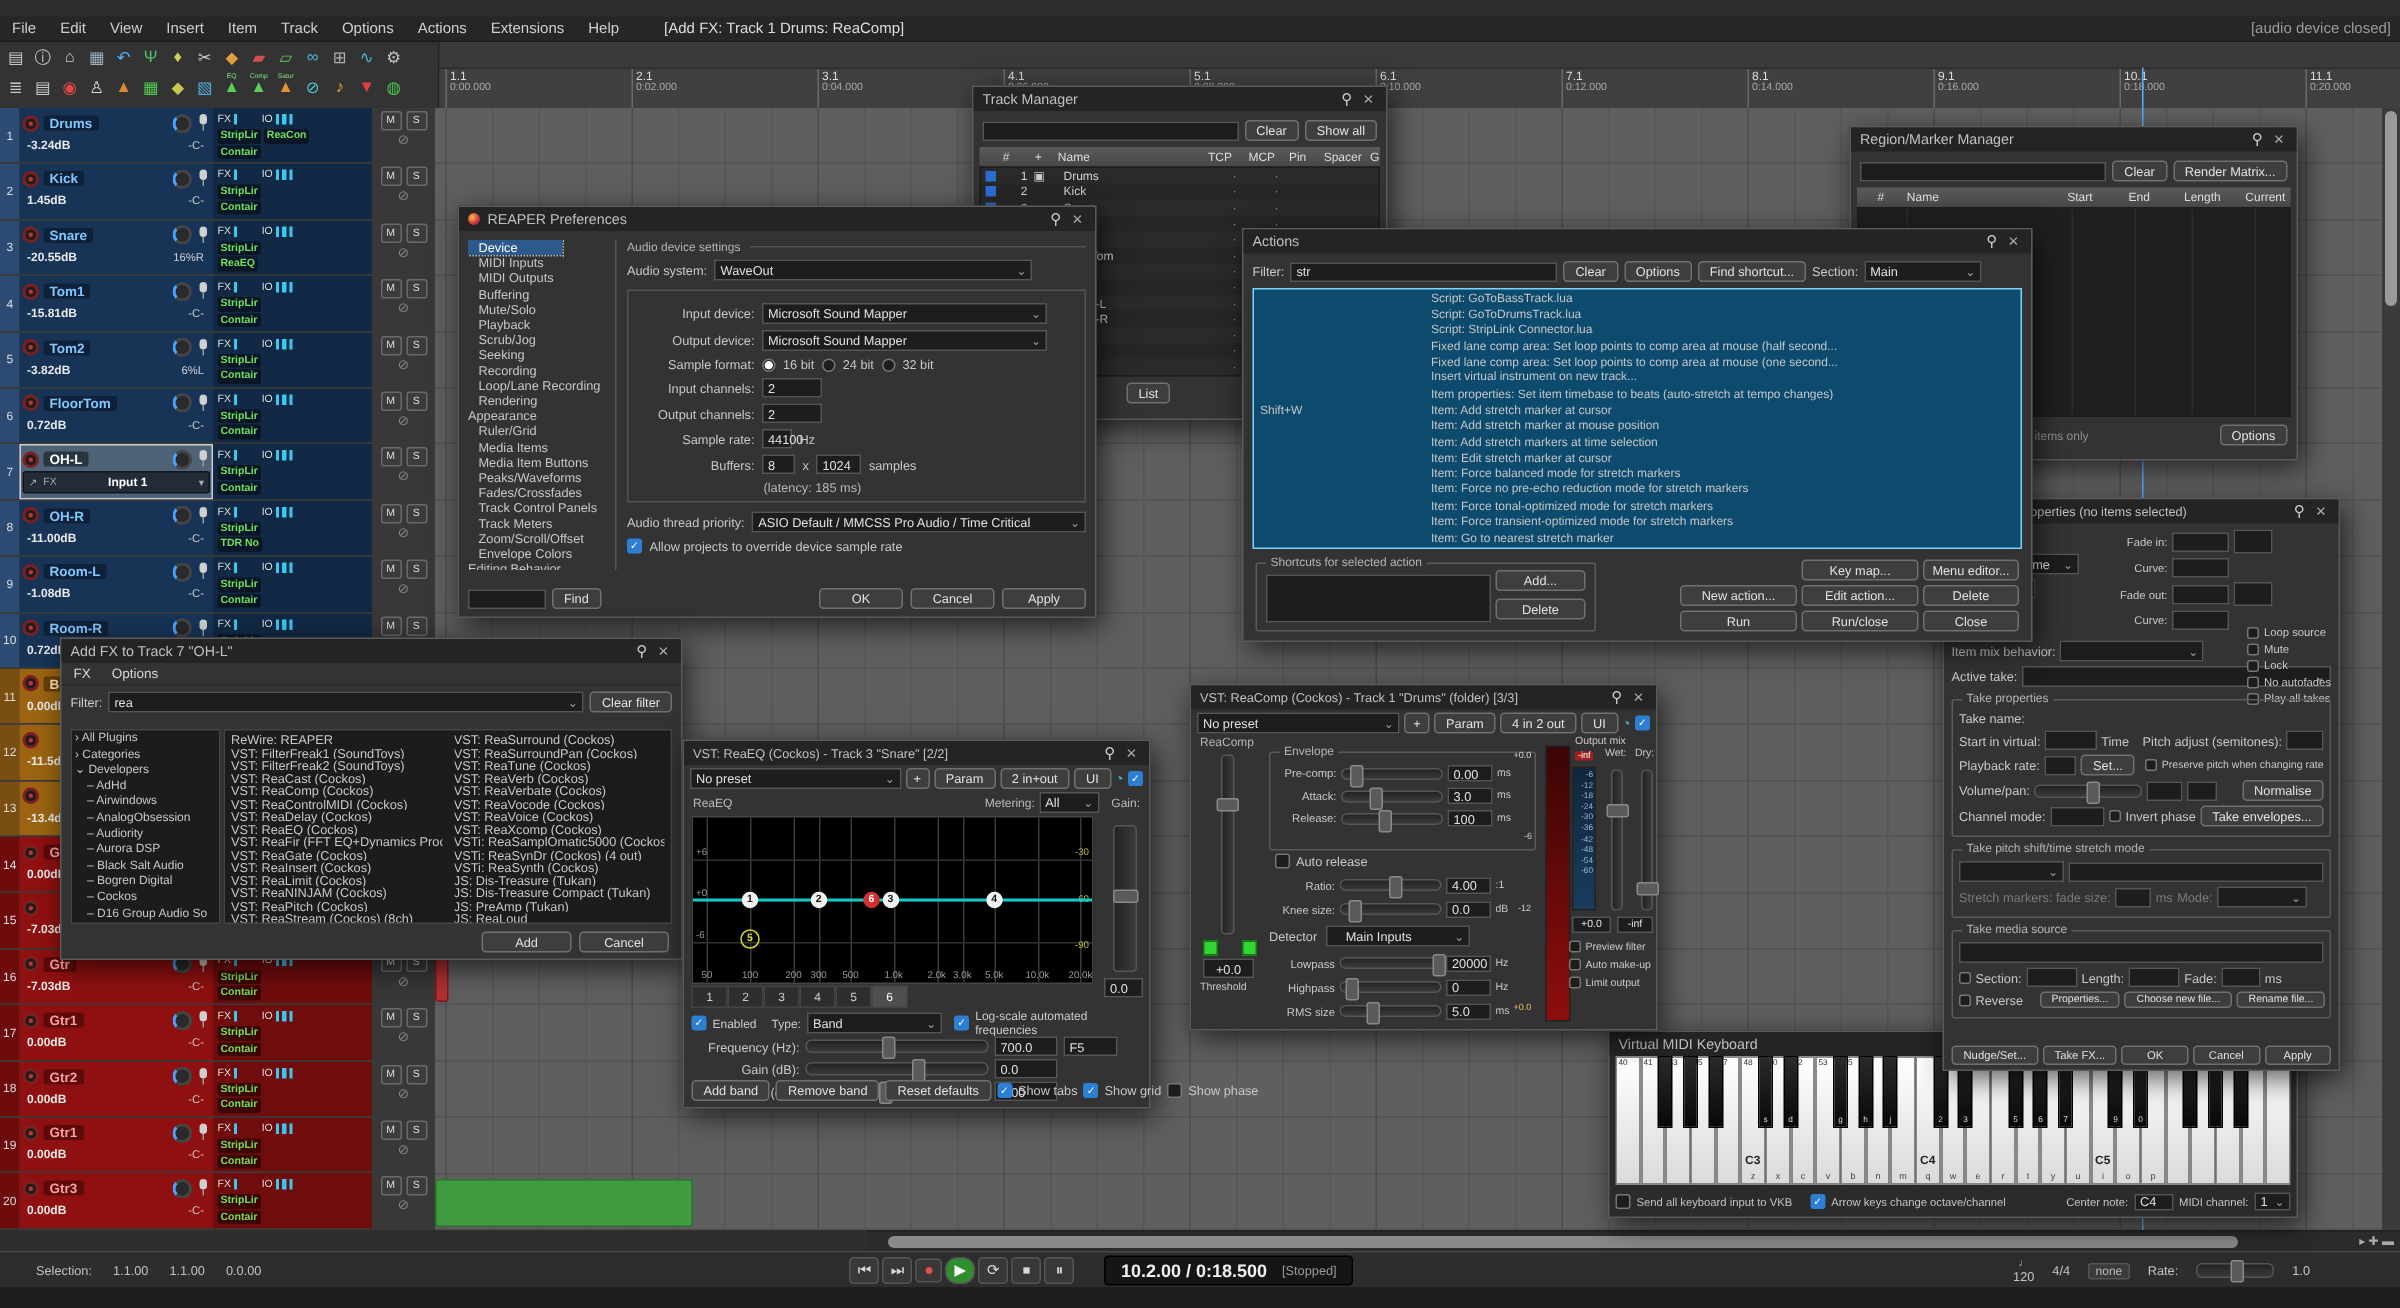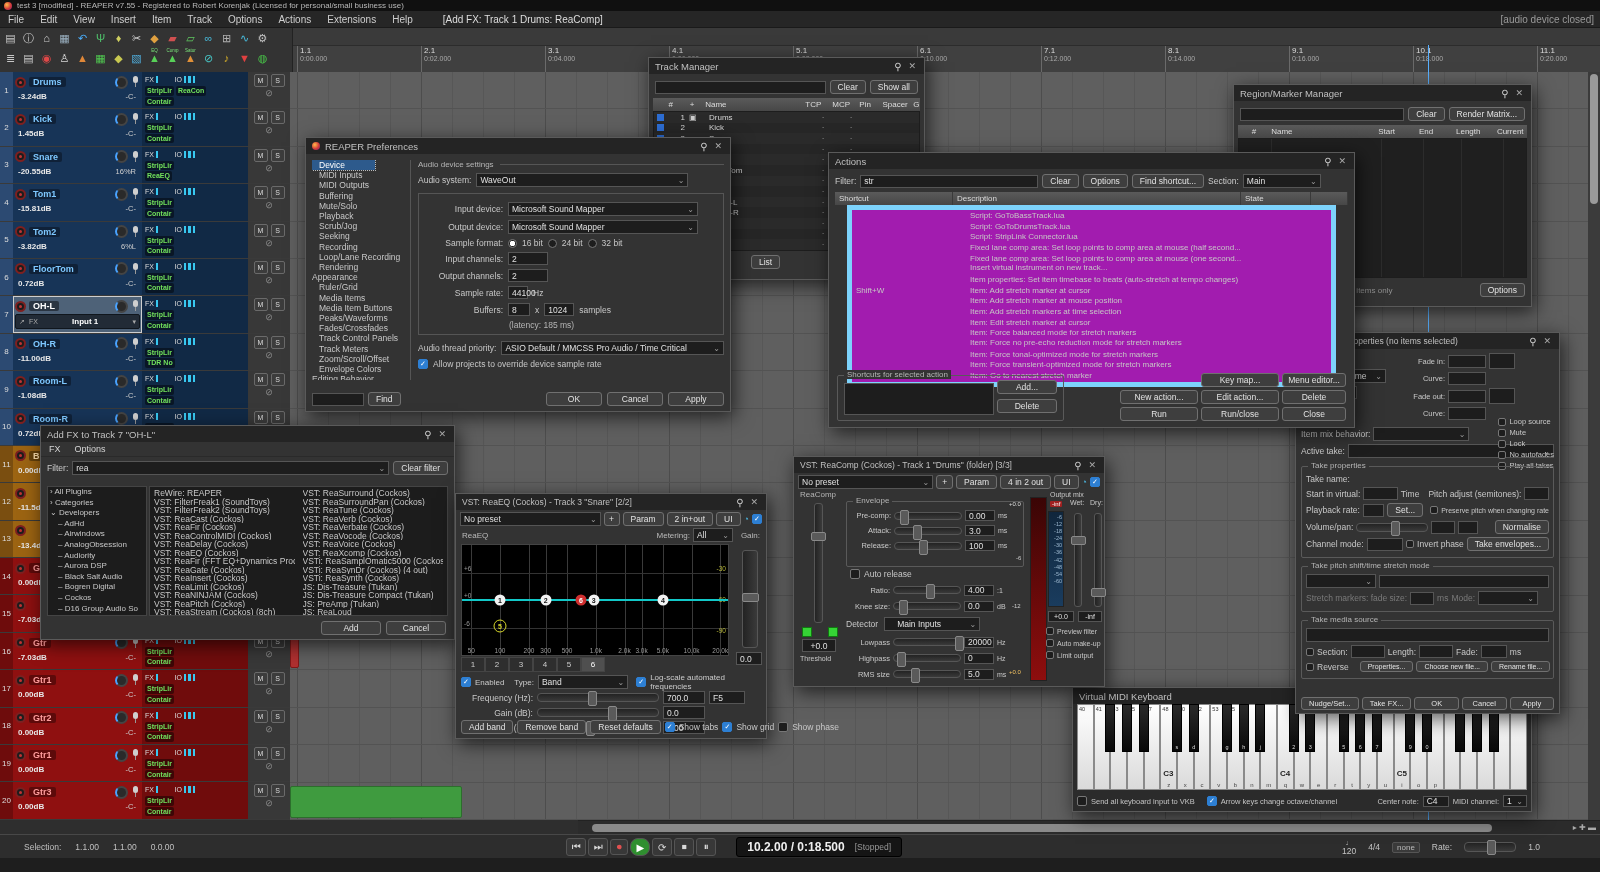--- a/index.html
+++ b/index.html
@@ -136,24 +136,20 @@
   #timebox .ttime{font-size:12px;font-weight:bold;color:#efefef;}
   #timebox .tstate{font-size:8.5px;color:#9a9a9a;}
   #transright{position:absolute;right:60px;display:flex;align-items:center;gap:12px;font-size:8.5px;color:#c4c4c4;}
   .nonebadge{background:#3a3a3a;border:1px solid #555;border-radius:2px;padding:0 4px;font-size:8px;color:#bbb;}
 </style>
 </head>
 <body>
 
 <div id="screen">
 
-  <div id="titlebar">
-    <span id="appicon"></span>
-    <span>test 3 [modified] - REAPER v7.55 - Registered to Robert Korenjak (Licensed for personal/small business use)</span>
-  </div>
 
   <div id="menubar">
     <span id="menuitems" style="display: flex; gap: 16px;">
         <span class="mitem">File</span>
         <span class="mitem">Edit</span>
         <span class="mitem">View</span>
         <span class="mitem">Insert</span>
         <span class="mitem">Item</span>
         <span class="mitem">Track</span>
         <span class="mitem">Options</span>
@@ -1766,27 +1762,21 @@
       </div>
     <div style="display:flex;gap:4px;padding:5px 6px 4px 6px;align-items:center;font-size:8.5px">
       <span>Filter:</span>
       <span class="field" style="width:178px">str</span>
       <span class="btn">Clear</span>
       <span class="btn">Options</span>
       <span class="btn">Find shortcut...</span>
       <span>Section:</span>
       <span class="dd" style="width:78px">Main</span>
     </div>
-    <div class="tblhead" style="height:13px;margin:0 6px" id="acthead">
-        <span style="width: 118px; padding-left: 4px; box-sizing: border-box; border-right: 1px solid rgb(58, 58, 58); height: 100%; display: flex; align-items: center;">Shortcut</span>
-        <span style="width: 288px; padding-left: 4px; box-sizing: border-box; border-right: 1px solid rgb(58, 58, 58); height: 100%; display: flex; align-items: center;">Description</span>
-        <span style="width: 70px; padding-left: 4px; box-sizing: border-box; border-right: 1px solid rgb(58, 58, 58); height: 100%; display: flex; align-items: center;">State</span>
-        <span style="width: 37px; padding-left: 4px; box-sizing: border-box; border-right: 1px solid rgb(58, 58, 58); height: 100%; display: flex; align-items: center;"></span>
-      </div>
-    <div id="acttable" style="margin:0 18px;height:172px;overflow:hidden;background:#a21caf;border:5px solid #7dd3fc">
+    <div id="acttable" style="margin:0 6px;height:172px;overflow:hidden;background:#0c4a6e;border:1px solid #7dd3fc">
         <div style="display: flex; height: 10.7px; font-size: 8px; color: rgb(198, 198, 198); align-items: center;">
           <span style="width: 118px; padding-left: 4px; box-sizing: border-box; flex: 0 0 auto;"></span>
           <span style="width: 288px; box-sizing: border-box; flex: 0 0 auto; white-space: nowrap; overflow: hidden;">Script: GoToBassTrack.lua</span>
         </div>
         <div style="display: flex; height: 10.7px; font-size: 8px; color: rgb(198, 198, 198); align-items: center;">
           <span style="width: 118px; padding-left: 4px; box-sizing: border-box; flex: 0 0 auto;"></span>
           <span style="width: 288px; box-sizing: border-box; flex: 0 0 auto; white-space: nowrap; overflow: hidden;">Script: GoToDrumsTrack.lua</span>
         </div>
         <div style="display: flex; height: 10.7px; font-size: 8px; color: rgb(198, 198, 198); align-items: center;">
           <span style="width: 118px; padding-left: 4px; box-sizing: border-box; flex: 0 0 auto;"></span>
@@ -1893,21 +1883,21 @@
         <div style="padding-left: 10px;">– Cockos</div>
         <div style="padding-left: 10px;">– D16 Group Audio So</div>
         <div style="padding-left: 10px;">– digitalfishphones</div>
       </div>
     <div id="fxlist" style="position:absolute;left:108px;top:60px;right:6px;height:128px;background:#1c1c1c;border:1px solid #444;overflow:hidden;display:flex">
         <div style="flex: 1 1 0%; padding: 2px 4px; font-size: 8px; line-height: 8.5px; color: rgb(210, 210, 210); white-space: nowrap; overflow: hidden;">
           <div class="listrow">ReWire: REAPER</div>
           <div class="listrow">VST: FilterFreak1 (SoundToys)</div>
           <div class="listrow">VST: FilterFreak2 (SoundToys)</div>
           <div class="listrow">VST: ReaCast (Cockos)</div>
-          <div class="listrow">VST: ReaFir (Cockos)</div>
+          <div class="listrow">VST: ReaComp (Cockos)</div>
           <div class="listrow">VST: ReaControlMIDI (Cockos)</div>
           <div class="listrow">VST: ReaDelay (Cockos)</div>
           <div class="listrow">VST: ReaEQ (Cockos)</div>
           <div class="listrow">VST: ReaFir (FFT EQ+Dynamics Processor) (Cockos)</div>
           <div class="listrow">VST: ReaGate (Cockos)</div>
           <div class="listrow">VST: ReaInsert (Cockos)</div>
           <div class="listrow">VST: ReaLimit (Cockos)</div>
           <div class="listrow">VST: ReaNINJAM (Cockos)</div>
           <div class="listrow">VST: ReaPitch (Cockos)</div>
           <div class="listrow">VST: ReaStream (Cockos) (8ch)</div>

